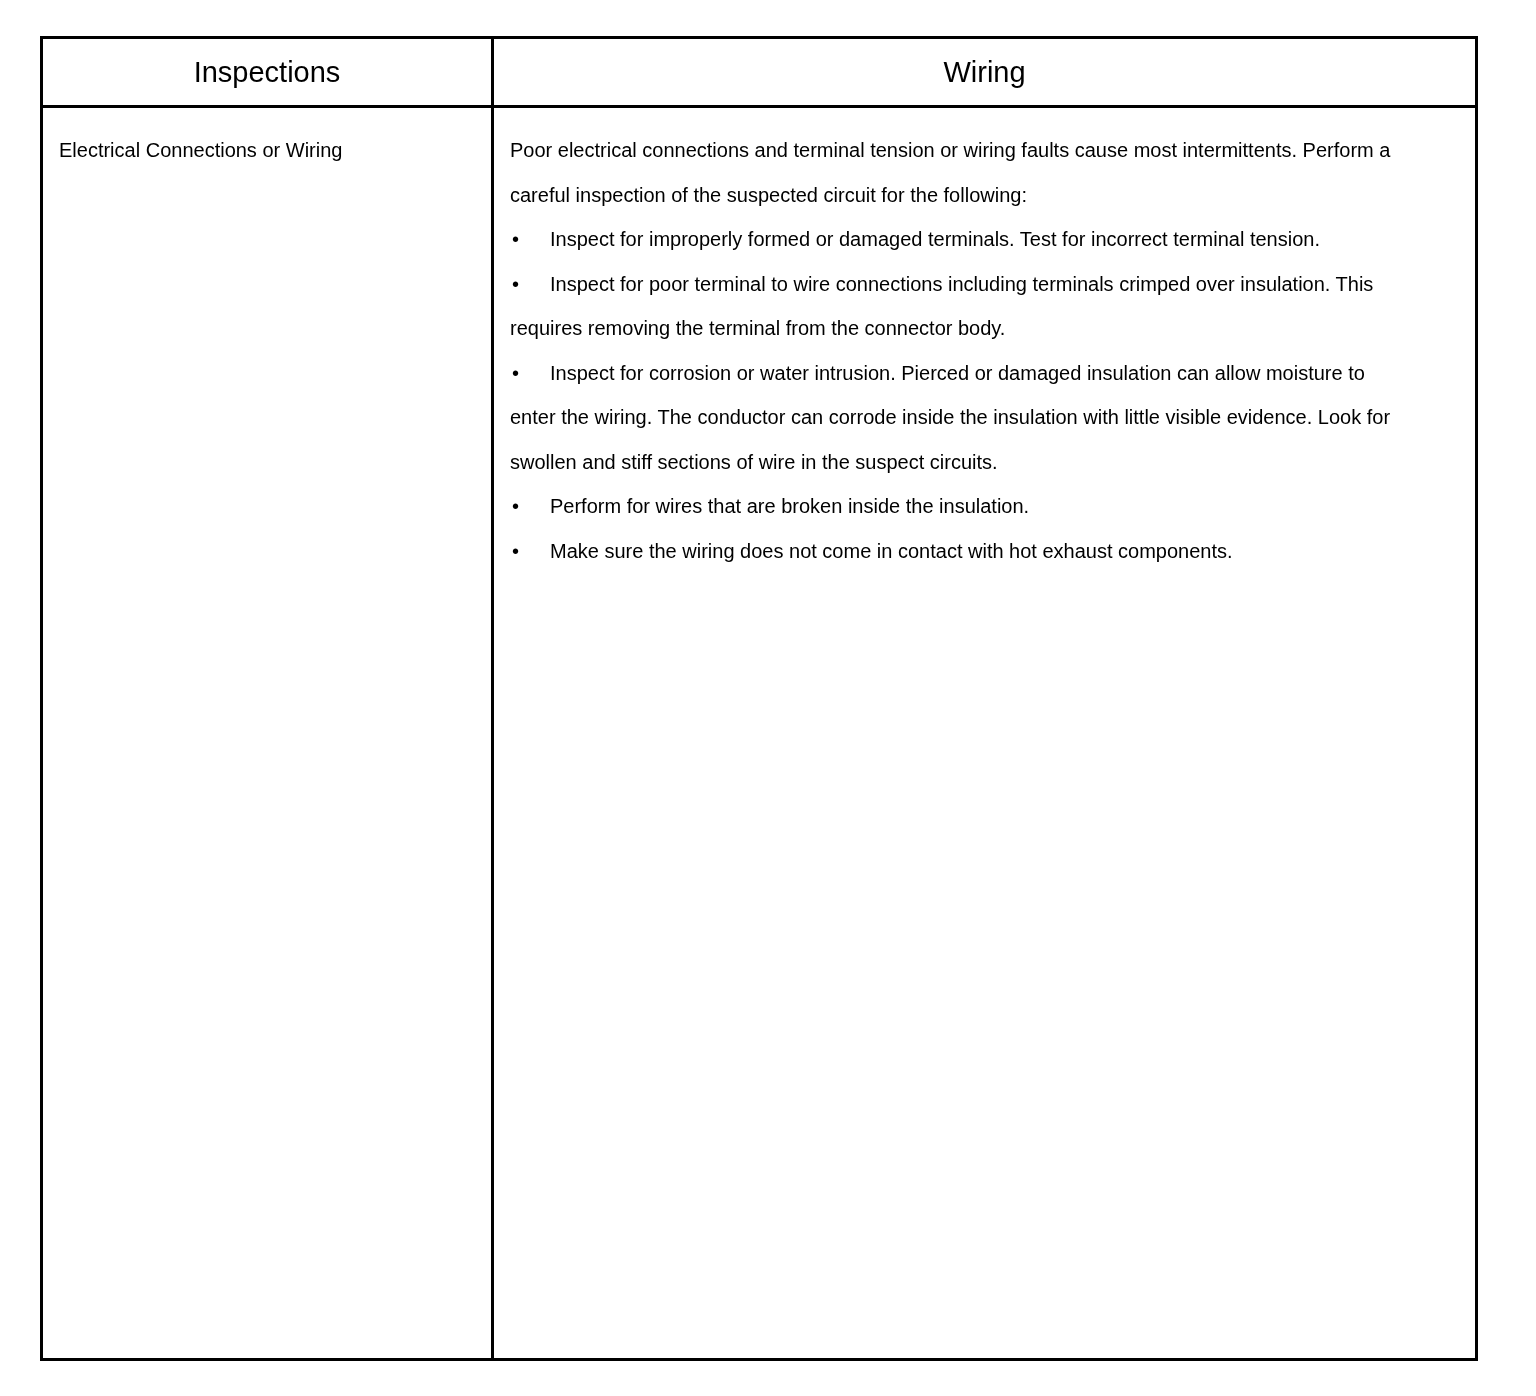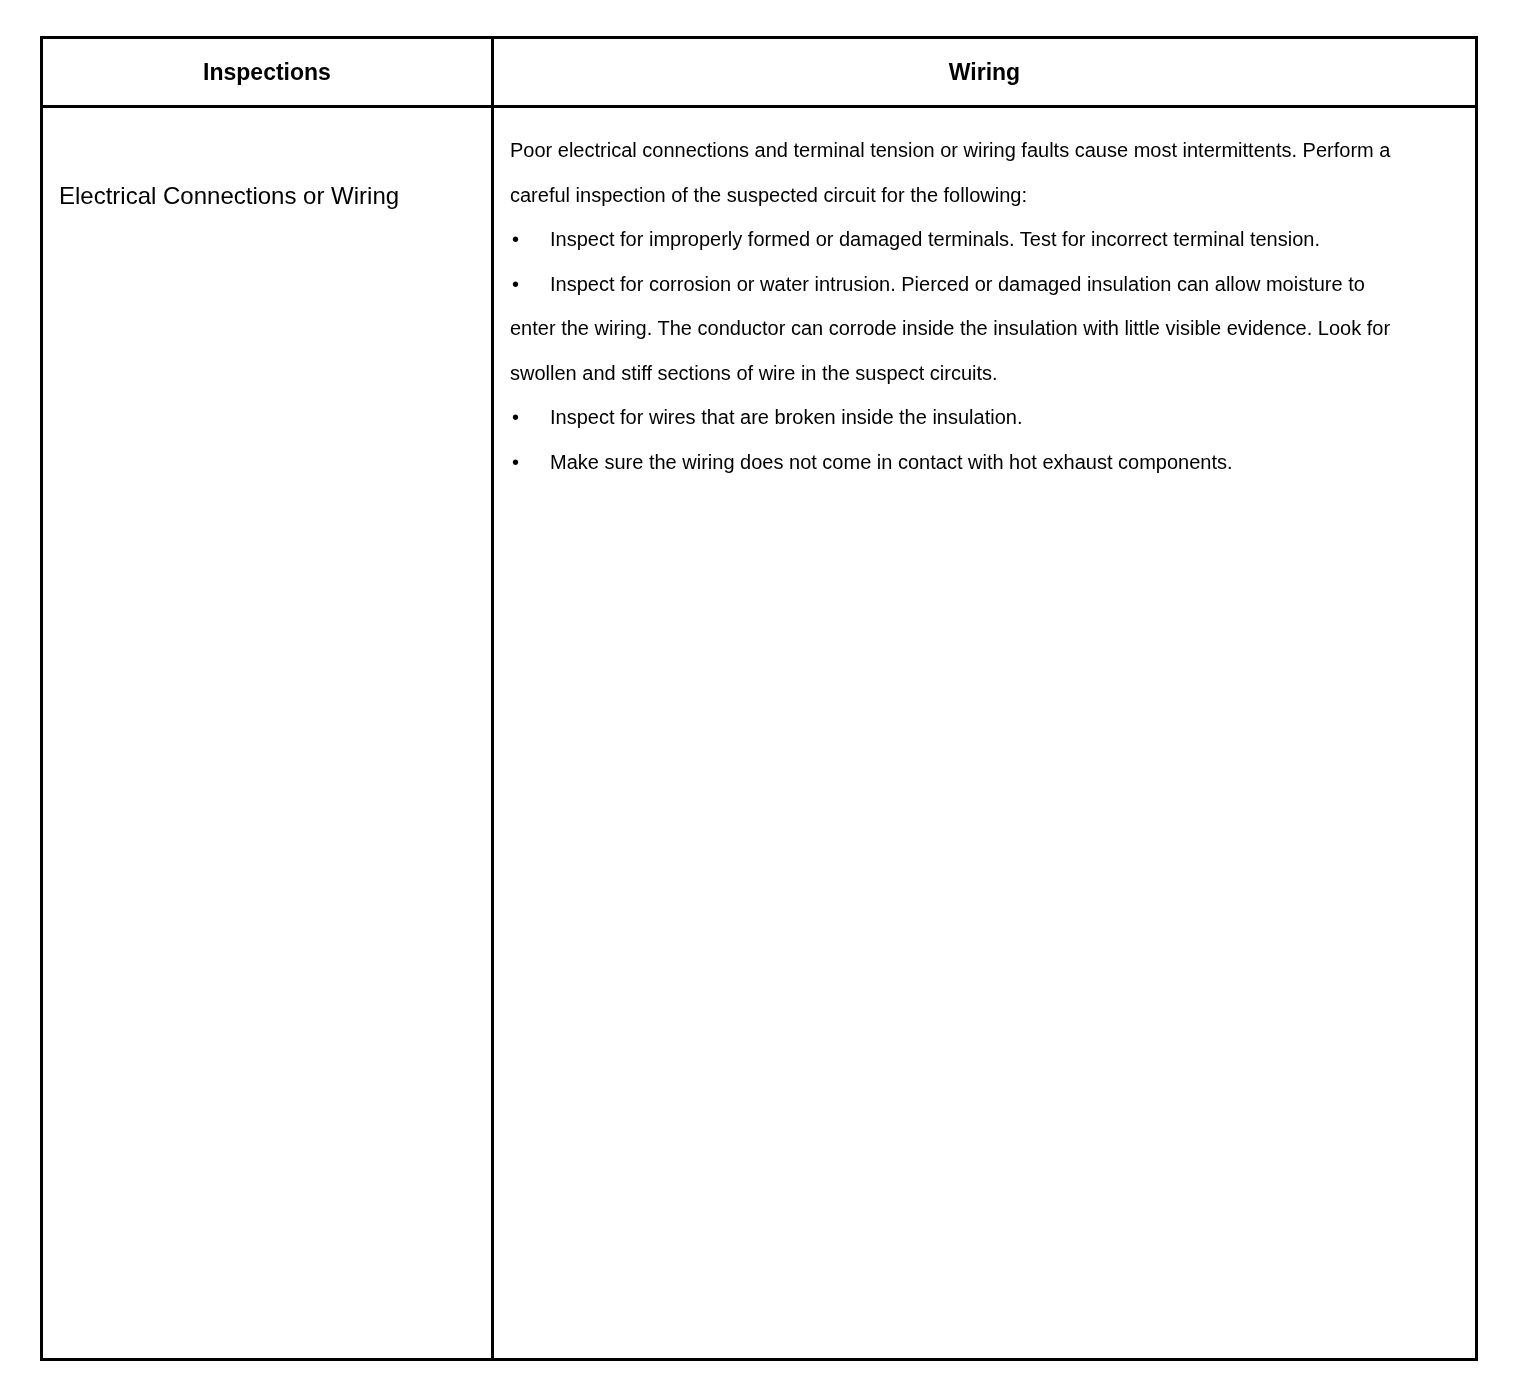--- a/index.html
+++ b/index.html
@@ -40,33 +40,32 @@
       width: 3px;
       background: #000;
     }
     .hcell {
       position: absolute;
       top: 0;
       height: 66px;
       display: flex;
       align-items: center;
       justify-content: center;
-      font-weight: bold;
-      font-size: 23px;
+      font-weight: normal;
+      font-size: 29px;
     }
     .hcell.left { left: 0; width: 448px; }
     .hcell.right { left: 451px; right: 0; }
     .body-cell-left {
       position: absolute;
       left: 16px;
       top: 89px;
       width: 400px;
-      font-size: 24px;
+      font-size: 20px;
       line-height: 44.5px;
-      margin-top: 46px;
     }
     .body-cell-right {
       position: absolute;
       left: 467px;
       top: 89px;
       width: 900px;
       font-size: 20px;
       line-height: 44.5px;
     }
     .body-cell-right p {
@@ -91,17 +90,18 @@
   <div class="header-row">
     <div class="hcell left">Inspections</div>
     <div class="hcell right">Wiring</div>
   </div>
 
   <div class="body-cell-left">Electrical Connections or Wiring</div>
 
   <div class="body-cell-right">
     <p>Poor electrical connections and terminal tension or wiring faults cause most intermittents. Perform a careful inspection of the suspected circuit for the following:</p>
     <p class="bullet-item"><span class="bullet-glyph">•</span><span>Inspect for improperly formed or damaged terminals. Test for incorrect terminal tension.</span></p>
+    <p class="bullet-item"><span class="bullet-glyph">•</span><span>Inspect for poor terminal to wire connections including terminals crimped over insulation. This requires removing the terminal from the connector body.</span></p>
     <p class="bullet-item"><span class="bullet-glyph">•</span><span>Inspect for corrosion or water intrusion. Pierced or damaged insulation can allow moisture to enter the wiring. The conductor can corrode inside the insulation with little visible evidence. Look for swollen and stiff sections of wire in the suspect circuits.</span></p>
-    <p class="bullet-item"><span class="bullet-glyph">•</span><span>Inspect for wires that are broken inside the insulation.</span></p>
+    <p class="bullet-item"><span class="bullet-glyph">•</span><span>Perform for wires that are broken inside the insulation.</span></p>
     <p class="bullet-item"><span class="bullet-glyph">•</span><span>Make sure the wiring does not come in contact with hot exhaust components.</span></p>
   </div>
 </div>
 
 </body></html>

